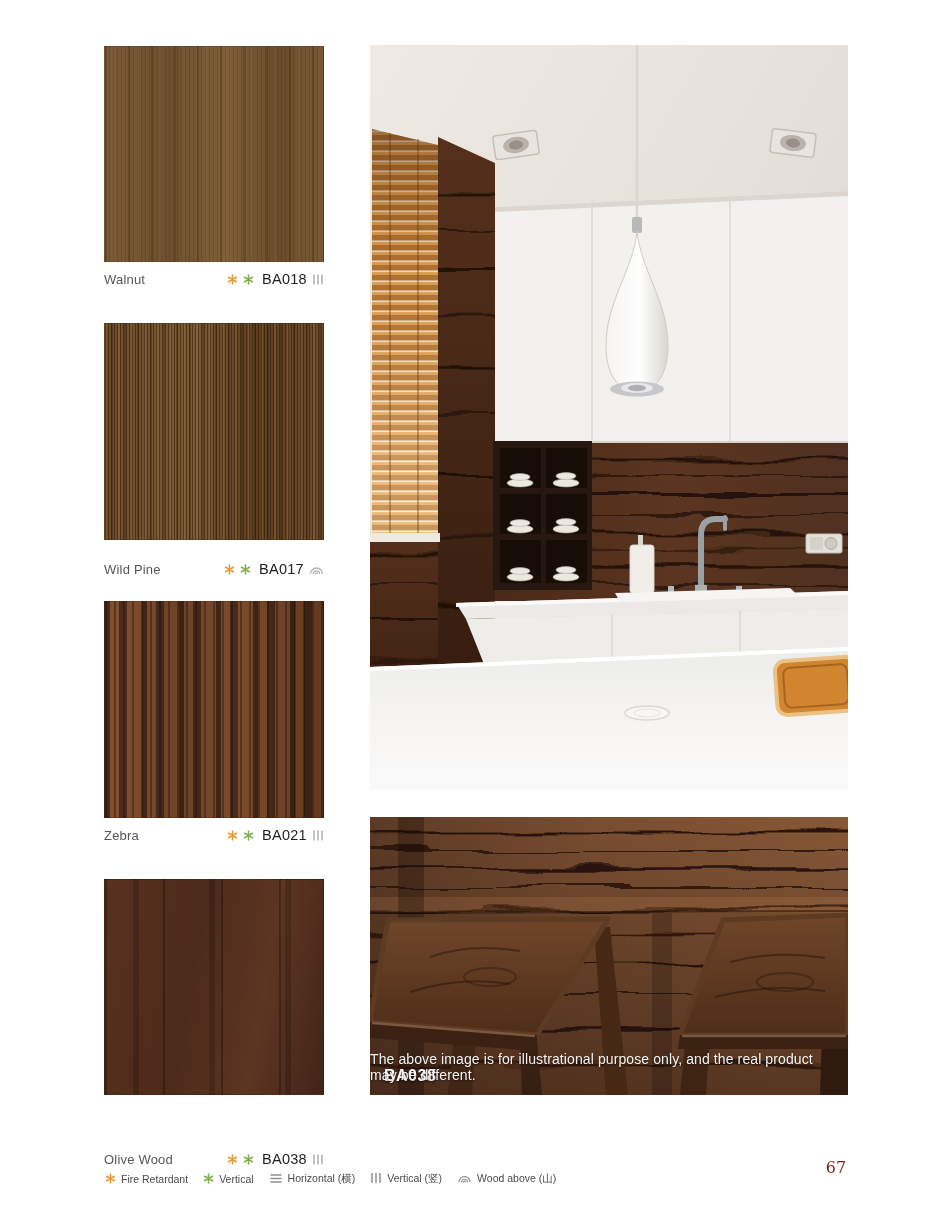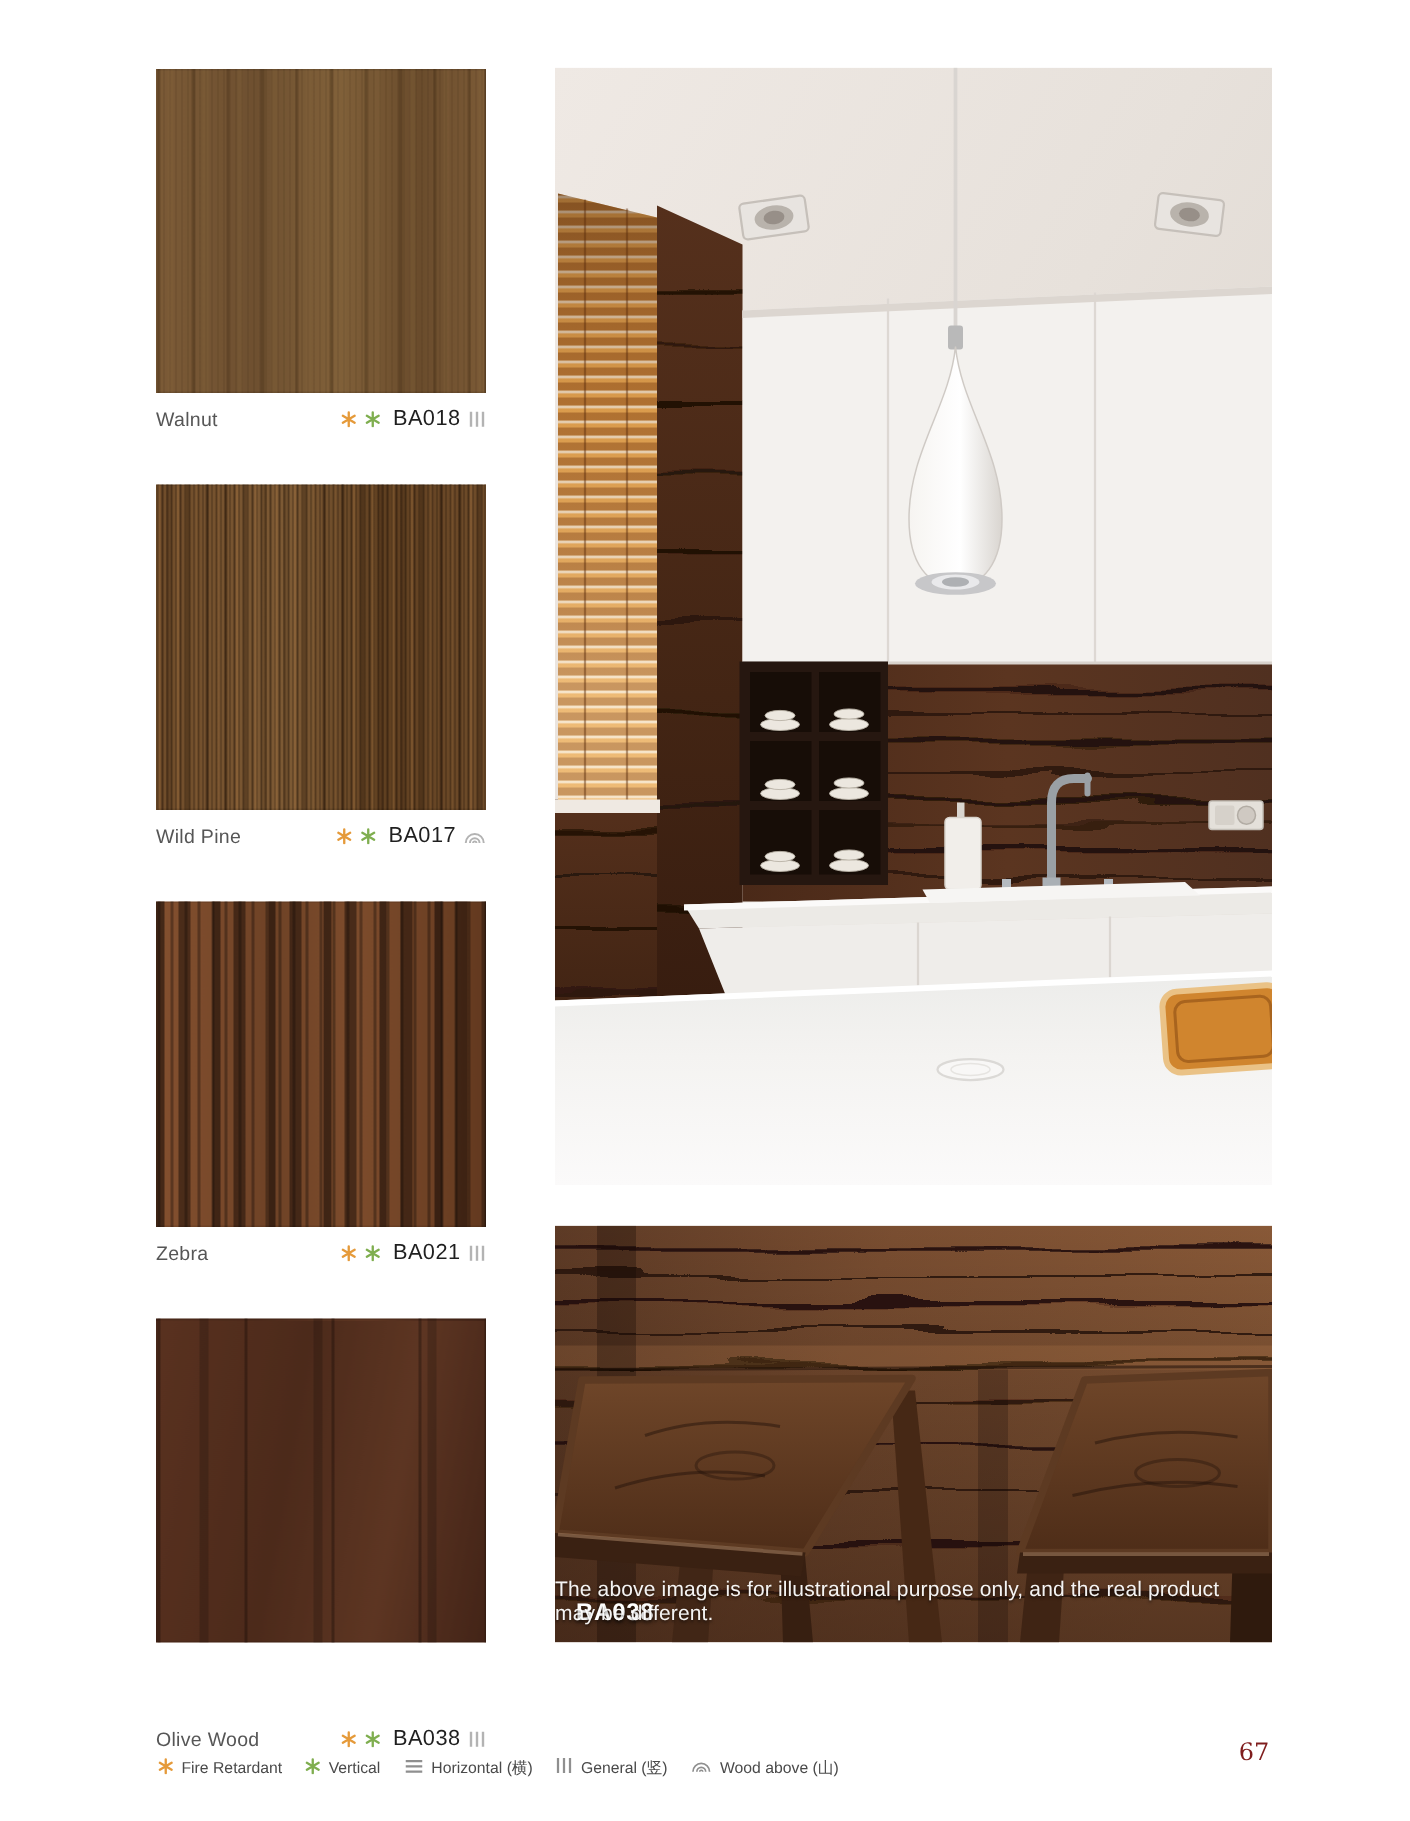--- a/index.html
+++ b/index.html
@@ -66,21 +66,21 @@
     <span class="code">BA018</span>
     <span class="ast">
         <svg width="12" height="13" viewBox="0 0 12 13">
           <path d="M2 1.5 V11.5 M6 1.5 V11.5 M10 1.5 V11.5" stroke="#b3b3b3" stroke-width="1.6"></path>
         </svg>
       </span>
   </span>
 </div>
 
 <div class="abs swatch sw-wildpine" style="left:104px;top:323px;height:217px;"></div>
-<div class="abs label-row" style="left:104px;top:546px;">
+<div class="abs label-row" style="left:104px;top:558px;">
   <span class="sw-name">Wild Pine</span>
   <span class="right-group">
     <span class="ast">
         <svg width="11" height="11" viewBox="0 0 12 12">
           <path d="M6 1 V11 M1.7 3.5 L10.3 8.5 M10.3 3.5 L1.7 8.5" stroke="#e59a3a" stroke-width="1.7" stroke-linecap="round"></path>
         </svg>
       </span>
     <span class="ast">
         <svg width="11" height="11" viewBox="0 0 12 12">
           <path d="M6 1 V11 M1.7 3.5 L10.3 8.5 M10.3 3.5 L1.7 8.5" stroke="#7fae4f" stroke-width="1.7" stroke-linecap="round"></path>
@@ -415,21 +415,21 @@
   <span class="leg-item">
     <span><svg width="14" height="11" viewBox="0 0 14 11">
           <path d="M1.5 2 H12.5 M1.5 5.5 H12.5 M1.5 9 H12.5" stroke="#8f8f8f" stroke-width="1.5"></path>
         </svg></span>
     <span class="leg-label">Horizontal (横)</span>
   </span>
   <span class="leg-item">
     <span><svg width="12" height="12" viewBox="0 0 12 12">
           <path d="M2 1 V11 M6 1 V11 M10 1 V11" stroke="#8f8f8f" stroke-width="1.5"></path>
         </svg></span>
-    <span class="leg-label">General (竖)</span>
+    <span class="leg-label">Vertical (竖)</span>
   </span>
   <span class="leg-item">
     <span><svg width="15" height="12" viewBox="0 0 15 13">
           <path d="M1.5 11 A 6 6 0 0 1 13.5 11" stroke="#8f8f8f" stroke-width="1.2" fill="none"></path>
           <path d="M4.3 11 A 3.2 3.2 0 0 1 10.7 11" stroke="#8f8f8f" stroke-width="1.2" fill="none"></path>
           <path d="M6.4 11 A 1.1 1.1 0 0 1 8.6 11" stroke="#8f8f8f" stroke-width="1.2" fill="none"></path>
         </svg></span>
     <span class="leg-label">Wood above (山)</span>
   </span>
 </div>

